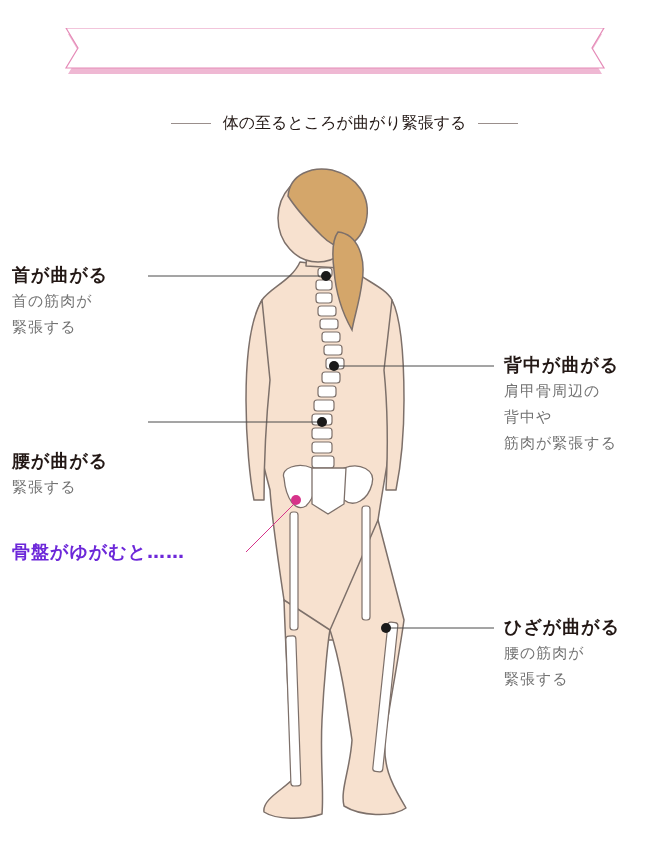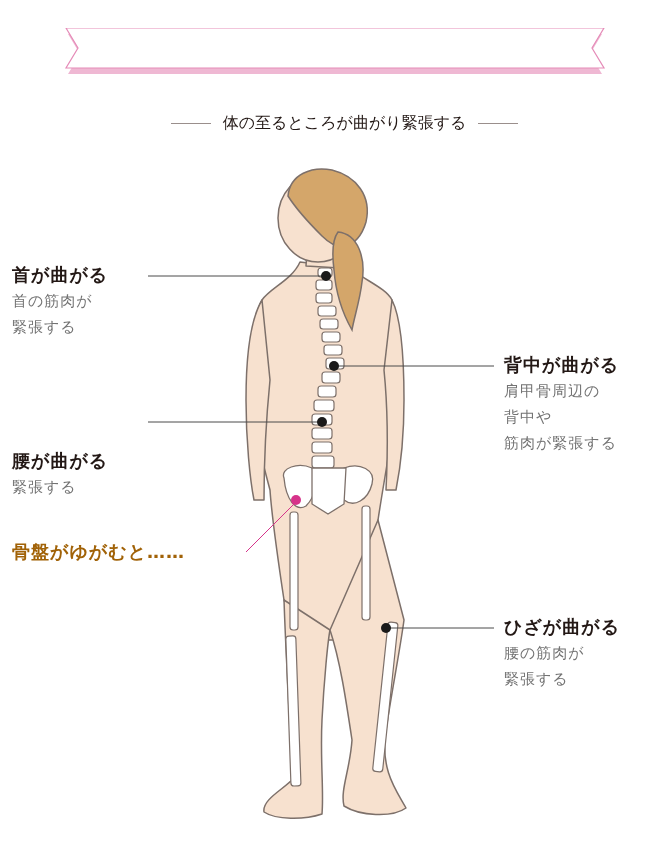--- a/index.html
+++ b/index.html
@@ -20,21 +20,21 @@
     display: flex; justify-content: center; align-items: center; gap: 12px; padding-left: 19px;
   }
   .subtitle-rule { width: 40px; height: 1px; background: #9a8f8c; }
   .subtitle {
     font-family: "DejaVu Serif", "Liberation Serif", serif; font-size: 16px; color: #231815;
   }
   .figure { position: absolute; left: 0; top: 0; }
   .label { position: absolute; }
   .label .head { font-size: 18px; font-weight: bold; line-height: 26px; color: #231815; letter-spacing: 1px; }
   .label .body { font-size: 15px; line-height: 26px; color: #737373; letter-spacing: 1px; }
-  .label .pink { font-size: 18px; font-weight: bold; color: #a16207; letter-spacing: 1px; text-align: center; }
+  .label .pink { font-size: 18px; font-weight: bold; color: #6d28d9; letter-spacing: 1px; text-align: center; }
 </style>
 </head>
 <body>
 
 <div class="banner">
   <svg width="542" height="48" viewBox="0 0 542 48">
     <polygon points="4,6 538,6 526,26 538,46 4,46 16,26" fill="#efb8d3"></polygon>
     <polygon points="2,0 540,0 528,20 540,40 2,40 14,20" fill="#ffffff" stroke="#e58bb8" stroke-width="1.2"></polygon>
   </svg>
 </div>

